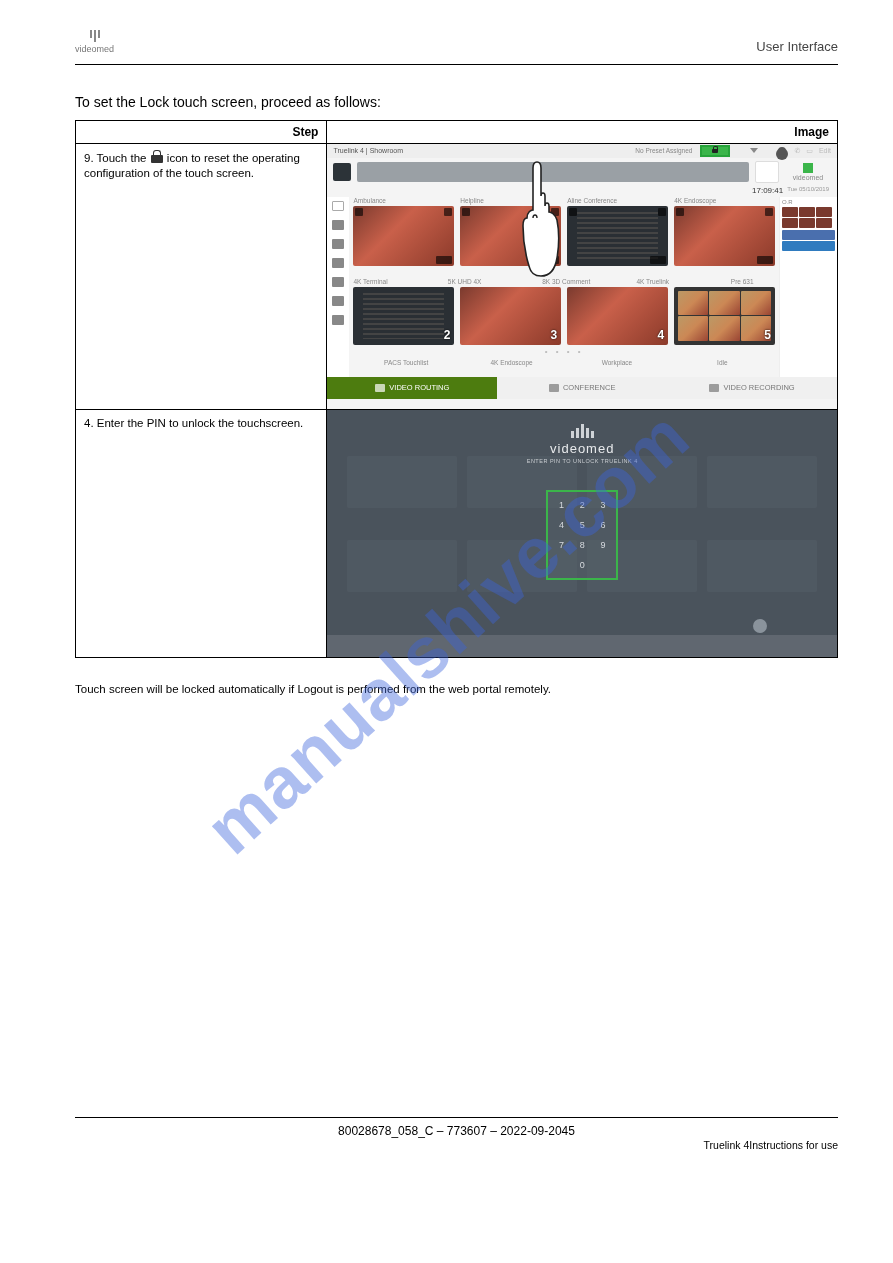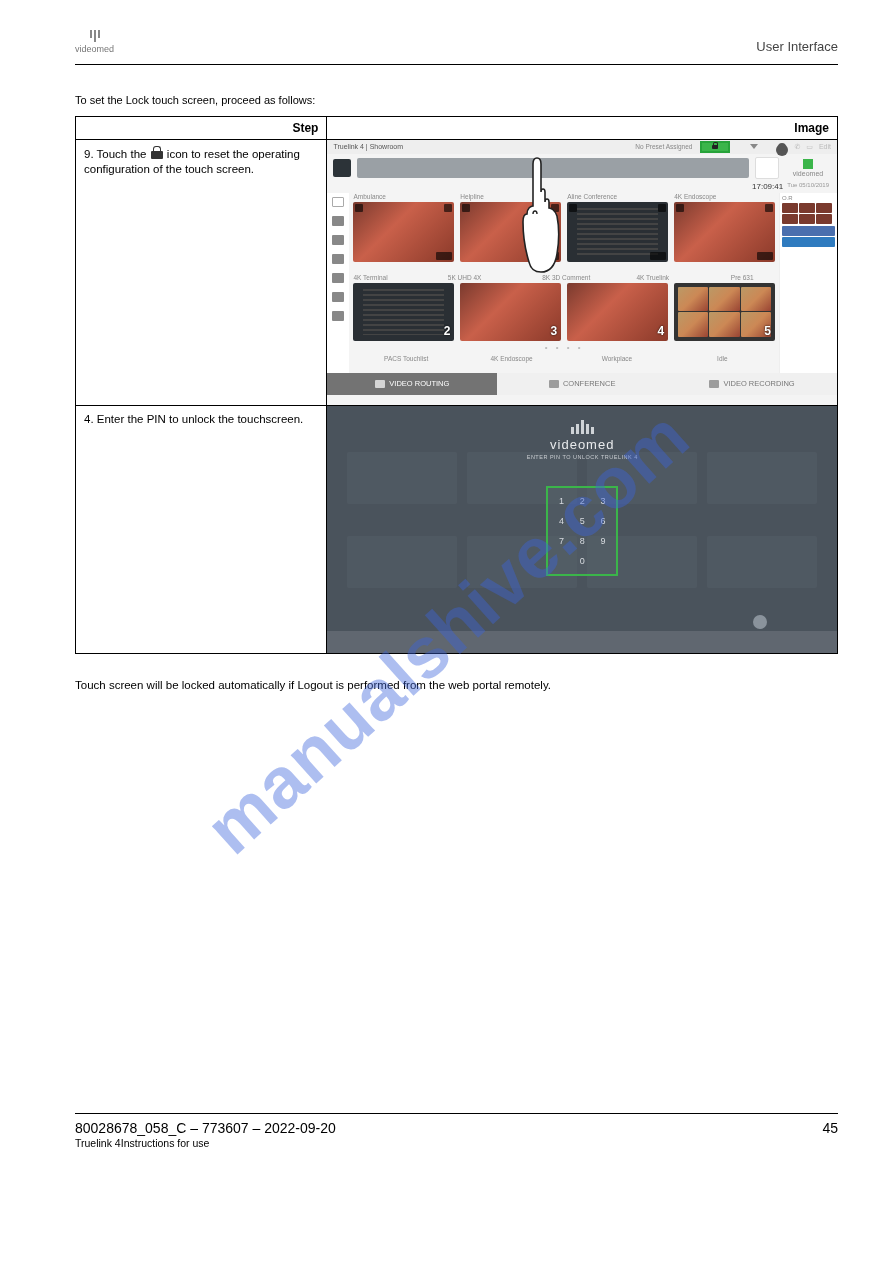--- a/index.html
+++ b/index.html
@@ -7,21 +7,21 @@
   .page { padding: 60px 55px 30px 75px; position: relative; }
   .top-rule { border-top: 1px solid #000; margin-bottom: 10px; }
   .header-row { display: flex; justify-content: space-between; align-items: flex-end; margin-bottom: 10px; margin-top: -30px; }
   .logo-wrap { display: flex; flex-direction: column; align-items: center; font-size: 9px; color: #777; }
   .logo-bars { display:flex; gap:2px; margin-bottom:2px;}
   .logo-bars span{ display:block; width:2px; background:#888;}
   .logo-bars span:nth-child(1){height:8px;}
   .logo-bars span:nth-child(2){height:12px;}
   .logo-bars span:nth-child(3){height:8px;}
   .header-title { font-size: 13px; color: #444; }
-  .body-text { font-size: 11px; line-height: 1.35; margin: 28px 0 8px 0; }
+  .body-text { font-size: 14px; line-height: 1.35; margin: 28px 0 8px 0; }
   table.steps { border-collapse: collapse; width: 100%; }
   table.steps td, table.steps th { border: 1px solid #000; vertical-align: top; }
   table.steps th { font-size: 12px; font-weight: bold; text-align: right; padding: 4px 8px; }
   table.steps td.step-col { width: 33%; padding: 6px 8px; font-size: 11.5px; line-height: 1.35; }
   table.steps td.image-col { width: 67%; padding: 0; }
 
   .lock-inline { display: inline-block; width: 14px; height: 14px; vertical-align: -2px; position: relative; }
   .lock-inline::before { content: ""; position: absolute; left: 3px; top: 0; width: 6px; height: 5px; border: 1.5px solid #333; border-bottom: none; border-radius: 3px 3px 0 0; }
   .lock-inline::after { content: ""; position: absolute; left: 1px; top: 5px; width: 12px; height: 8px; background: #333; border-radius: 1px; }
 
@@ -72,21 +72,21 @@
   .s1-sidepanel .mini span{width:16px;height:10px;background:#7a3a2e;border-radius:1px;}
   .s1-sidepanel .strip{height:10px;background:#4a6fae;margin-top:1px;border-radius:1px;}
   .multi{background:#333;position:relative;}
   .multi .grid6{position:absolute;inset:4px;display:grid;grid-template-columns:repeat(3,1fr);grid-template-rows:repeat(2,1fr);gap:1px;}
   .multi .grid6 span{background:linear-gradient(135deg,#b96,#c85,#943);border-radius:1px;}
   .s1-dot{text-align:center;color:#bbb;font-size:8px;letter-spacing:3px;margin:1px 0;}
   .s1-presetrow{display:flex;font-size:6.5px;color:#888;padding:2px 0;}
   .s1-presetrow span{flex:1;text-align:center;}
   .s1-tabs{display:flex;height:22px;}
   .s1-tab{flex:1;display:flex;align-items:center;justify-content:center;gap:4px;font-size:7.5px;color:#777;background:#f0f0f0;}
-  .s1-tab.active{background:#737373;color:#fff;}
+  .s1-tab.active{background:#4d7c0f;color:#fff;}
   .s1-tabicon{width:10px;height:8px;background:currentColor;opacity:.7;border-radius:1px;}
 
   .finger { position:absolute; left: 190px; top: 14px; width: 46px; height: 120px; z-index: 5; }
   .finger svg { width:100%; height:100%; }
 
   .watermark { position: fixed; top: 0; left: 0; width: 893px; height: 1263px; pointer-events: none; z-index: 100; }
   .watermark-inner { position:absolute; left: 50%; top: 50%; transform: translate(-50%,-50%) rotate(-42deg); font-size: 72px; font-weight: bold; color: rgba(60,100,220,0.42); white-space: nowrap; font-family: Arial, sans-serif; letter-spacing:1px;}
 
   
   .shot2 { height: 247px; background: #4a535c; position: relative; }
@@ -106,24 +106,24 @@
   .shot2 .vm-bars span:nth-child(5){height:7px;margin-top:7px;}
   .shot2 .vm-sub{font-size:5.5px;letter-spacing:.5px;color:#c8ccd0;margin-top:2px;}
   .keypad{position:absolute;left:50%;top:80px;transform:translateX(-50%);width:72px;border:2px solid #3bb54a;background:rgba(90,100,108,.35);padding:3px;}
   .keypad .krow{display:flex;}
   .keypad .kcell{flex:1;height:20px;display:flex;align-items:center;justify-content:center;color:#d6dadf;font-size:9px;}
   .shot2 .bot-strip{position:absolute;left:0;right:0;bottom:0;height:22px;background:rgba(220,224,228,.15);}
   .shot2 .bot-circle{position:absolute;right:70px;bottom:24px;width:14px;height:14px;border-radius:50%;background:#8a939c;}
 
   .footer { margin-top: 420px; }
   .footer-rule { border-top: 1px solid #000; margin-bottom: 6px; }
-  .footer-row { display: flex; justify-content: space-between; font-size: 14px; }
+  .footer-row { display: flex; justify-content: center; font-size: 12px; }
   .footer-row .fl { }
   .footer-row .fr { }
-  .footer-row2 { display: flex; justify-content: flex-start; font-size: 10.5px; margin-top: 1px; }
+  .footer-row2 { display: flex; justify-content: flex-end; font-size: 10.5px; margin-top: 1px; }
 </style>
 </head>
 <body>
 
 <div class="watermark">
   <div class="watermark-inner">manualshive.com</div>
 </div>
 
 <div class="page">
 

